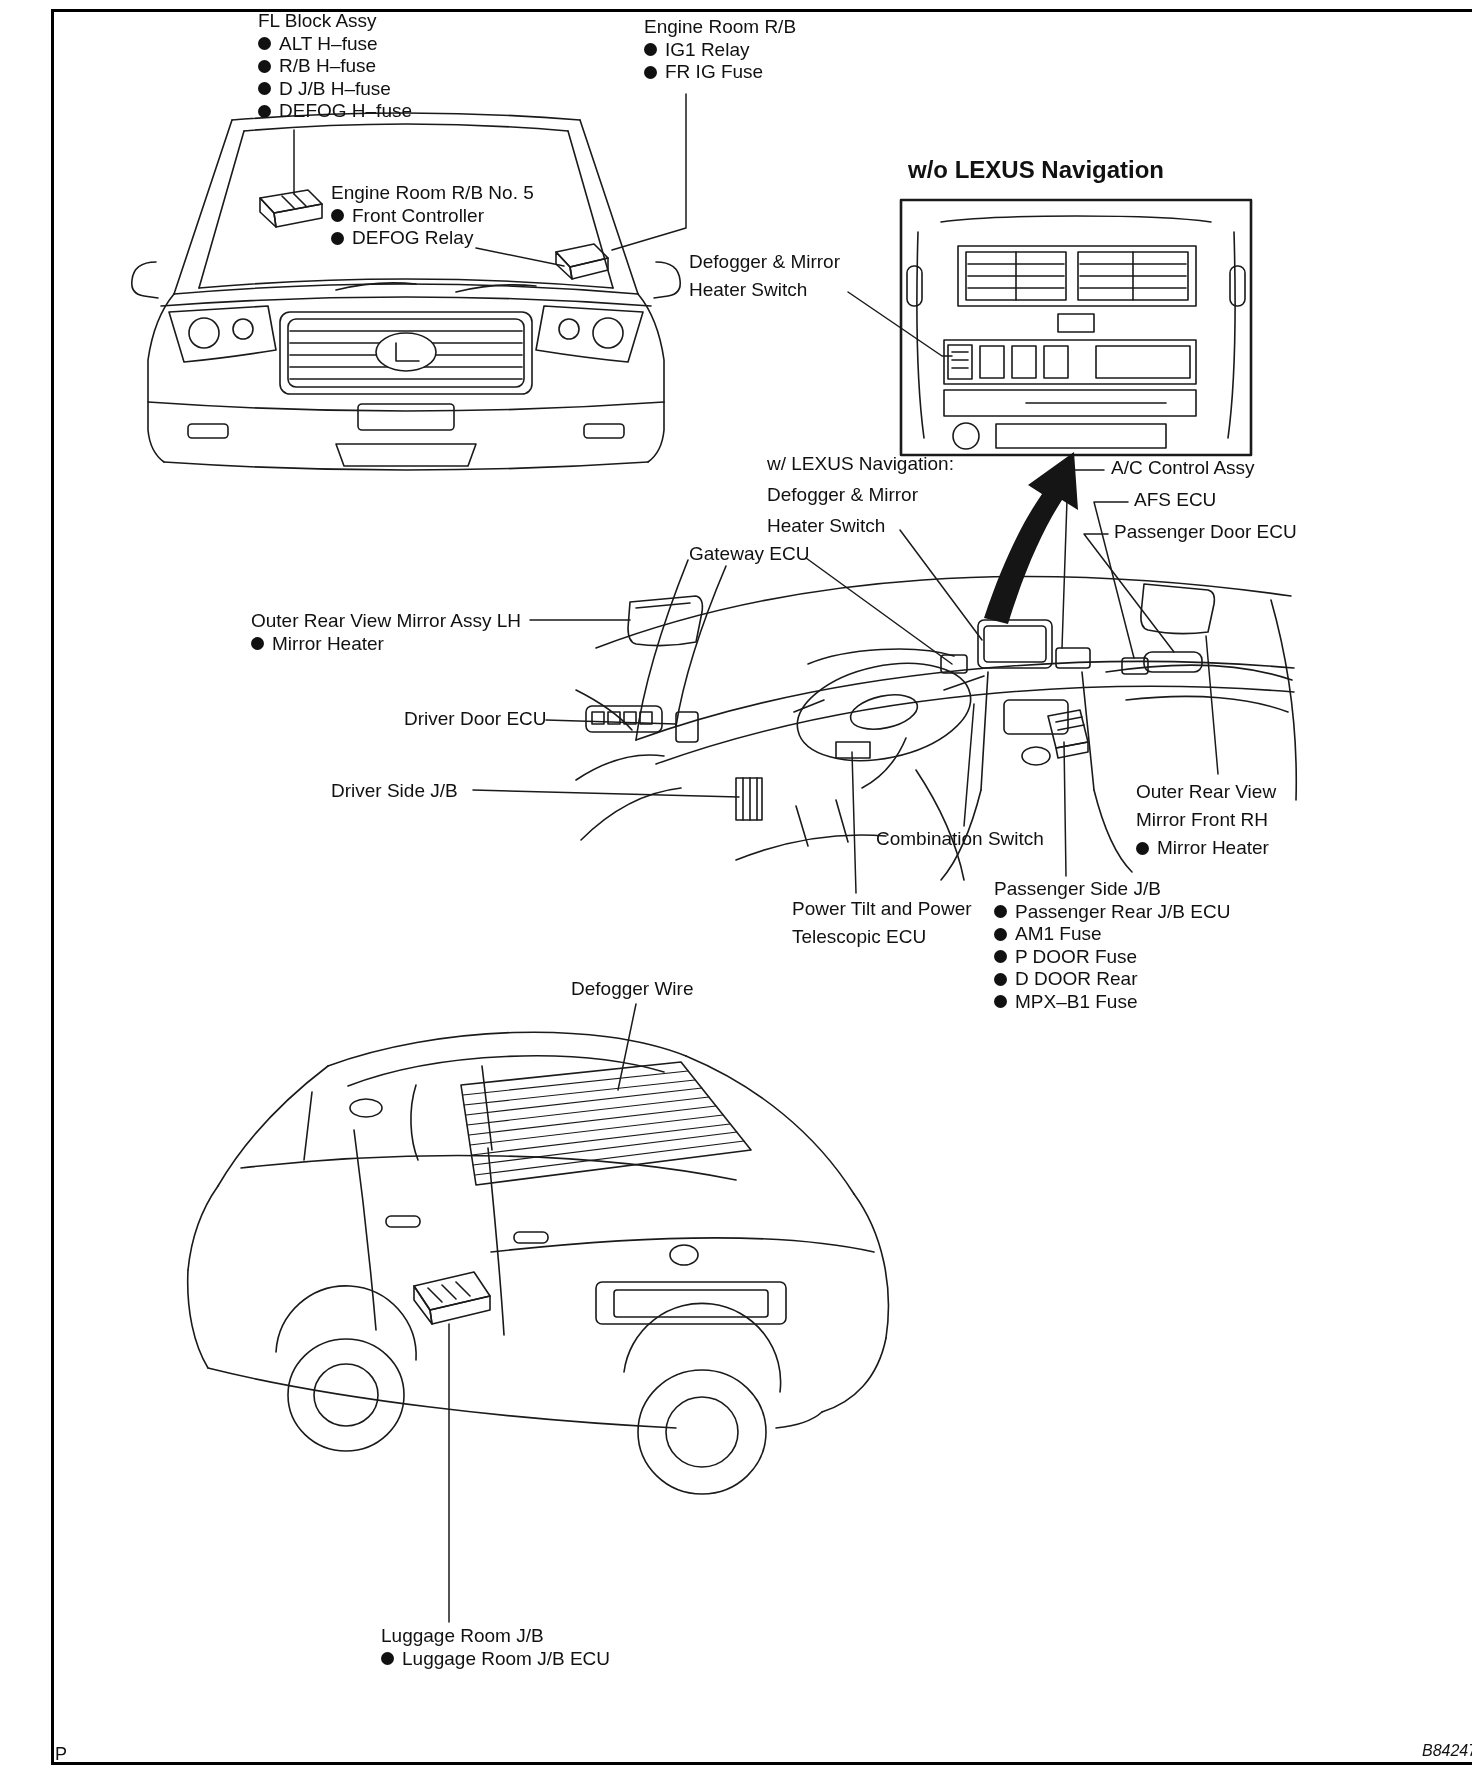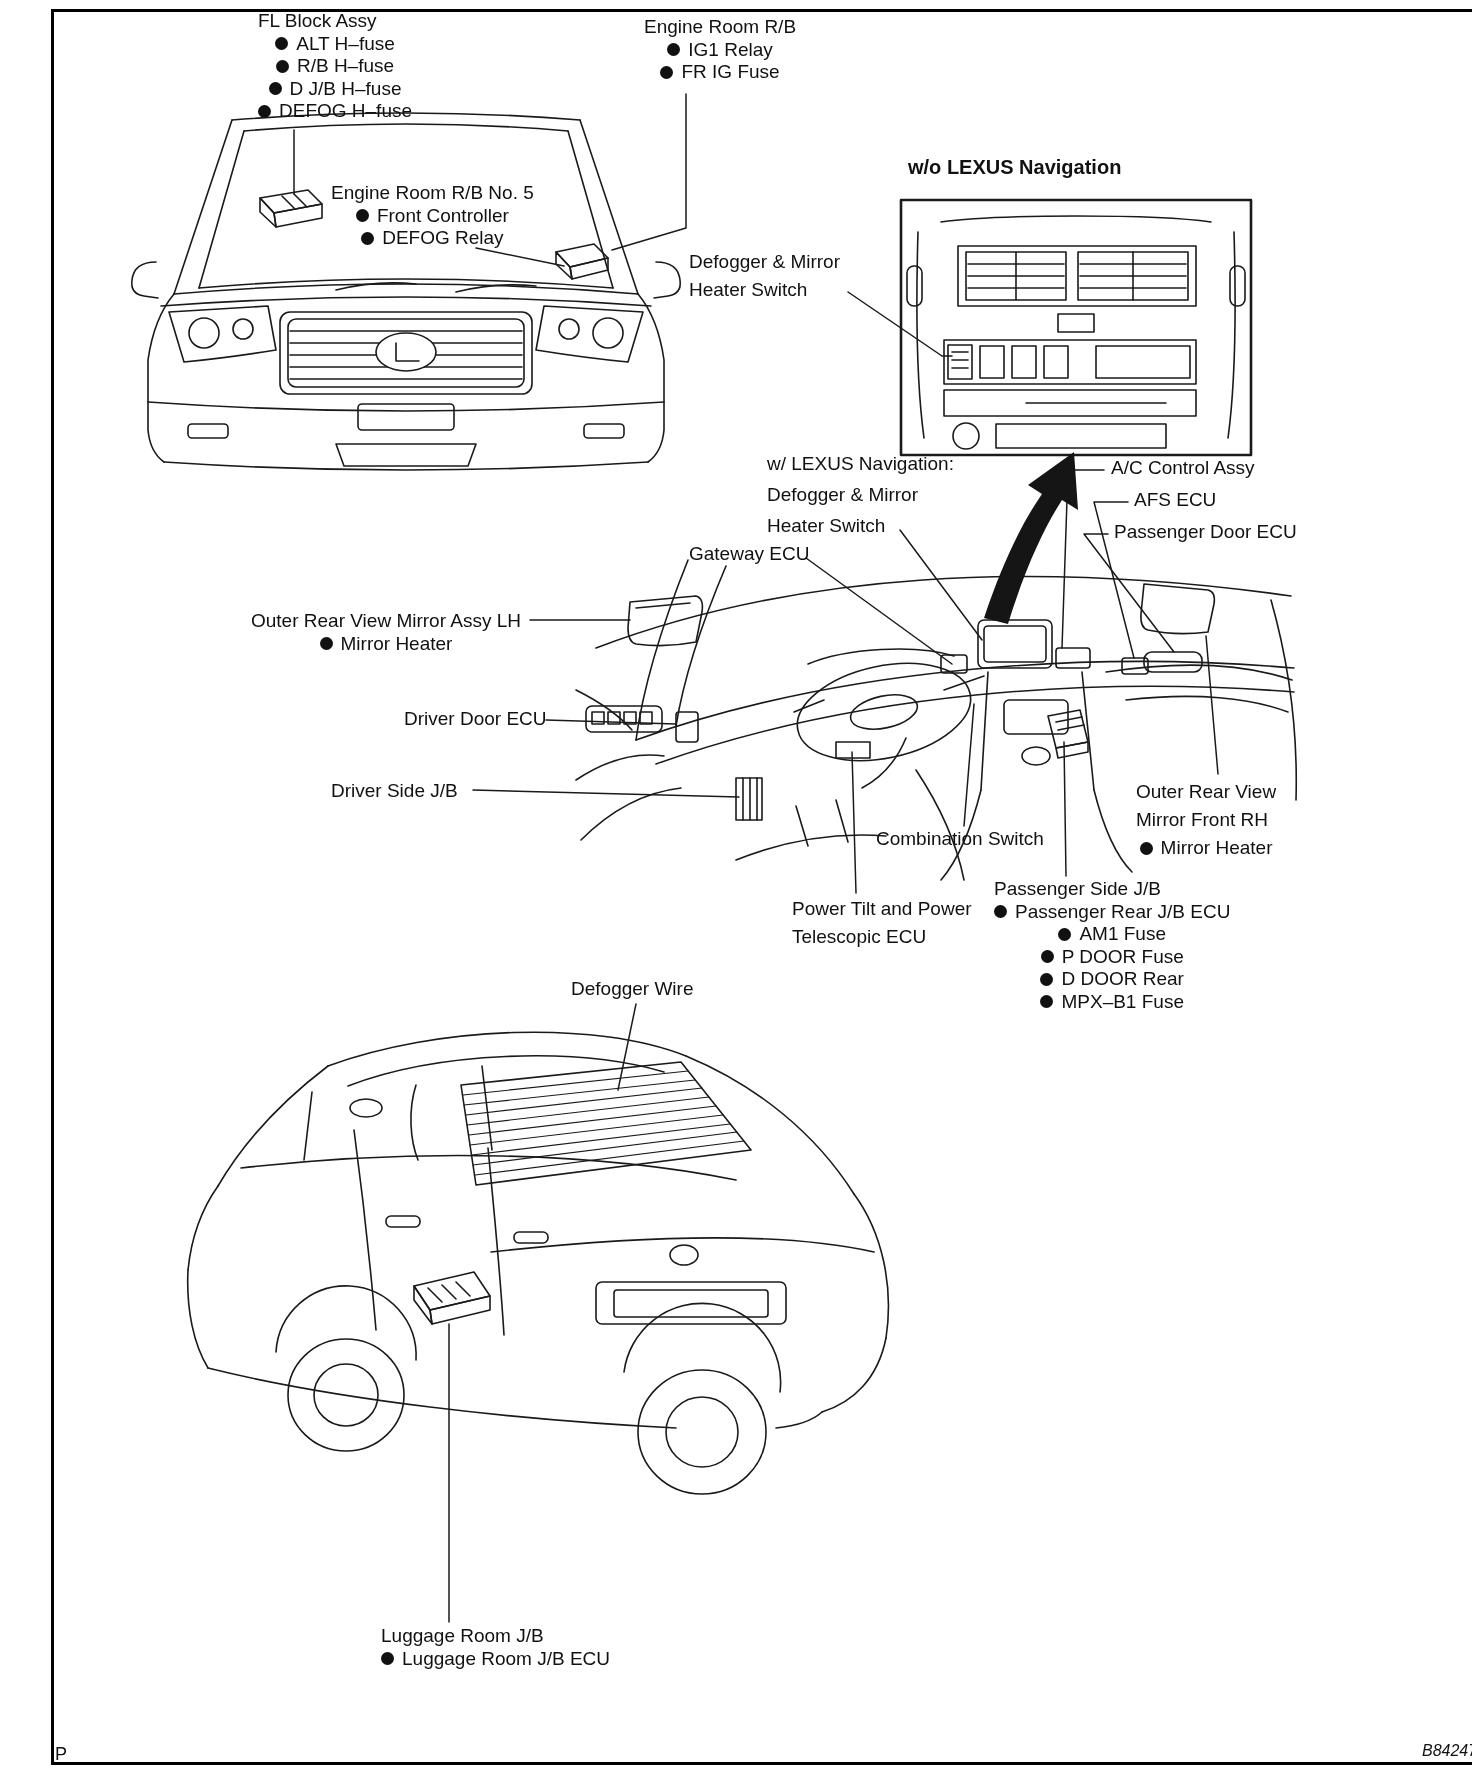--- a/index.html
+++ b/index.html
@@ -4,24 +4,24 @@
 <style>
   * { margin:0; padding:0; box-sizing:border-box; }
   html,body { background:#ffffff; }
   .page { position:relative; width:1472px; height:1774px; background:#fff;
           font-family:"Liberation Sans", sans-serif; color:#111; overflow:hidden;margin-left:36px; }
   .frame { position:absolute; left:15px; top:9px; right:15px; bottom:9px;
            border:3px solid #000; }
   .art { position:absolute; left:0; top:0; }
   .label { position:absolute; font-size:19px; line-height:22.5px; white-space:nowrap; }
   .label ul { list-style:none; }
-  .label li { display:flex; align-items:center;justify-content:center; }
+  .label li { display:flex; align-items:center; }
   .dot { width:13px; height:13px; border-radius:50%; background:#111;
          display:inline-block; margin-right:8px; flex:none; }
-  .heading { position:absolute; font-size:20px; font-weight:bold; white-space:nowrap; }
+  .heading { position:absolute; font-size:24px; font-weight:bold; white-space:nowrap; }
   .lines-wide > div { line-height:31px; }
   .lines-med > div { line-height:28px; }
   .lines-med li { line-height:28px; }
   .small { font-size:16px; position:absolute;font-style:italic; }
   .pmark { font-size:18px; position:absolute; }
 </style>
 </head>
 <body>
 
 <div class="page">

